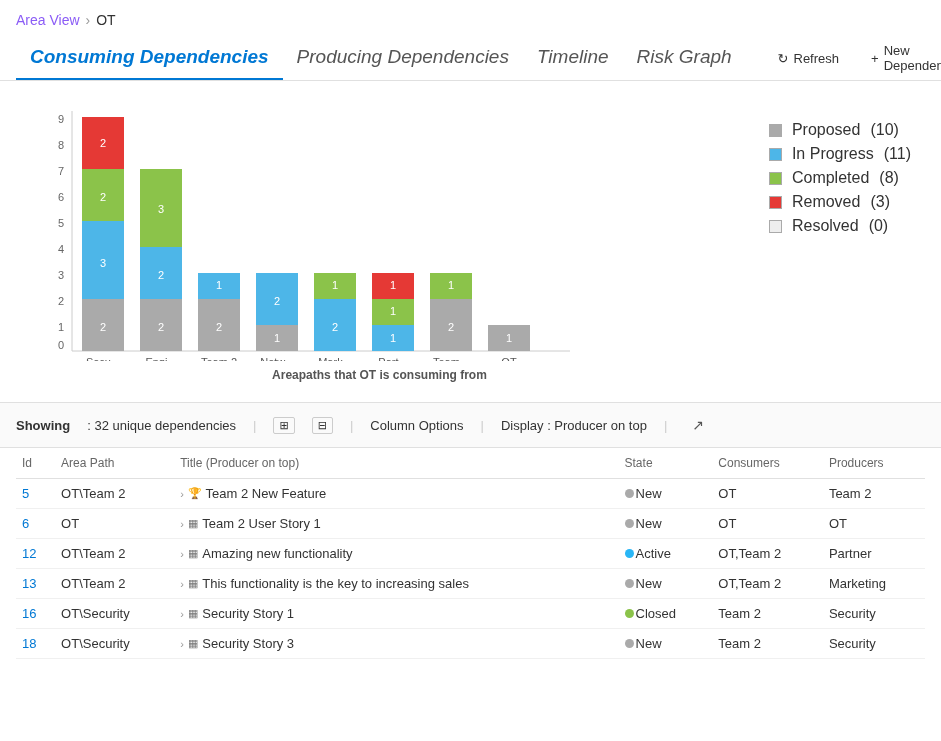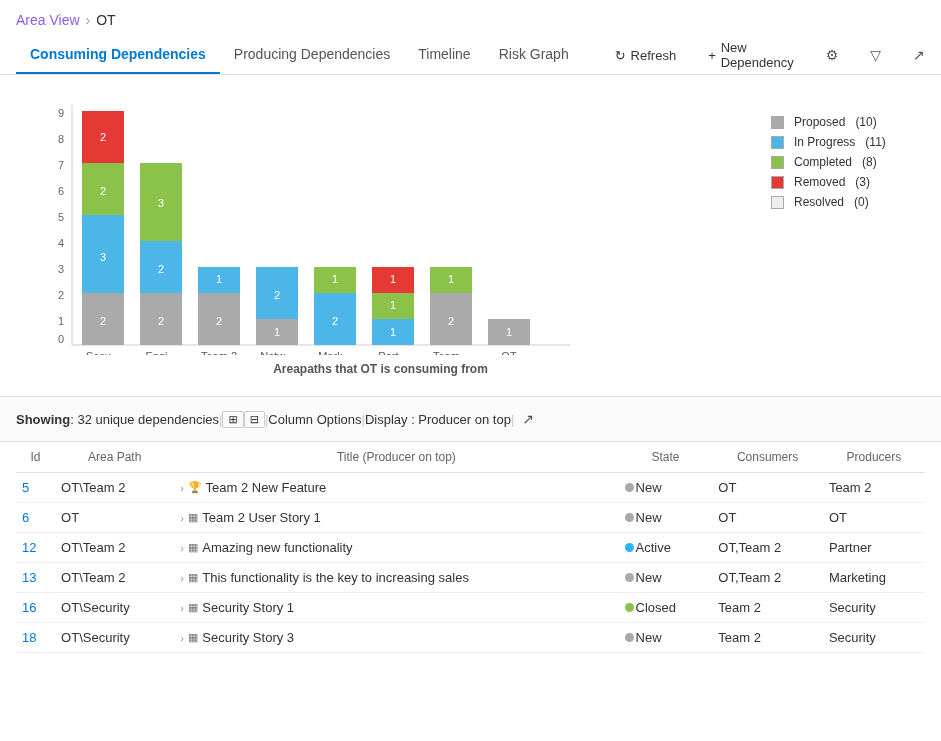--- a/index.html
+++ b/index.html
@@ -7,46 +7,46 @@
 
     
     .breadcrumb { display: flex; align-items: center; padding: 12px 16px 8px; font-size: 14px; color: #333; }
     .breadcrumb-link { color: #8b5cf6; cursor: pointer; }
     .breadcrumb-sep { margin: 0 6px; color: #999; }
     .breadcrumb-current { color: #333; }
 
     
     .nav-bar { display: flex; align-items: center; padding: 0 16px; border-bottom: 1px solid #e0e0e0; }
     .nav-tabs { display: flex; align-items: center; flex: 1; }
-    .nav-tab { padding: 10px 14px; cursor: pointer; color: #555; font-size: 14px; border-bottom: 2px solid transparent; white-space: nowrap; }
+    .nav-tab { padding: 10px 14px; cursor: pointer; color: #555; font-size: 19px; border-bottom: 2px solid transparent; white-space: nowrap; font-style: italic; }
     .nav-tab.active { color: #0078d4; border-bottom: 2px solid #0078d4; font-weight: 600; }
     .nav-divider { width: 1px; height: 24px; background: #ddd; margin: 0 12px; }
     .nav-actions { display: flex; align-items: center; gap: 16px; }
     .nav-action-btn { display: flex; align-items: center; gap: 5px; cursor: pointer; color: #333; font-size: 13px; padding: 4px 8px; }
     .nav-icon-btn { cursor: pointer; color: #555; padding: 4px 8px; font-size: 14px; }
 
     
     .chart-container { padding: 20px 30px 10px; display: flex; justify-content: flex-start; align-items: flex-start; }
     .chart-area { flex: 1; }
     .legend { margin-left: 40px; padding-top: 20px; min-width: 140px; }
-    .legend-item { display: flex; align-items: center; gap: 10px; margin-bottom: 6px; font-size: 12px; }
+    .legend-item { display: flex; align-items: center; gap: 10px; margin-bottom: 6px; font-size: 16px; }
     .legend-box { width: 13px; height: 13px; border: 1px solid #aaa; flex-shrink: 0; }
     .chart-title { text-align: center; font-size: 12px; color: #555; margin-top: 4px; padding-bottom: 10px; font-weight: bold; }
 
     
-    .list-header { display: flex; align-items: center; padding: 10px 16px; border-top: 1px solid #e0e0e0; border-bottom: 1px solid #e0e0e0; background: #fafafa; gap: 0; font-size: 13px; }
+    .list-header { display: flex; align-items: center; padding: 10px 16px; border-top: 1px solid #e0e0e0; border-bottom: 1px solid #e0e0e0; background: #fafafa; gap: 17px; font-size: 13px; }
     .list-header-sep { color: #ccc; }
     .list-header-icon { cursor: pointer; border: 1px solid #ccc; padding: 1px 5px; border-radius: 2px; font-size: 11px; }
     .list-header-action { cursor: pointer; color: #333; }
 
     
     .table-wrap { padding: 0 16px; }
     .table { width: 100%; border-collapse: collapse; font-size: 13px; }
     .table thead tr { border-bottom: 1px solid #e0e0e0; }
-    .table th { padding: 8px 6px; text-align: center; font-weight: 400; color: #666; font-size: 12px; white-space: nowrap; margin-top: 8px; }
+    .table th { padding: 8px 6px; text-align: left; font-weight: 400; color: #666; font-size: 12px; white-space: nowrap; margin-top: 8px; }
     .table td { padding: 7px 6px; border-bottom: 1px solid #f0f0f0; vertical-align: middle; }
     .id-link { color: #0078d4; cursor: pointer; }
     .state-badge { display: inline-flex; align-items: center; gap: 2px; }
     .state-dot { width: 9px; height: 9px; border-radius: 50%; display: inline-block; flex-shrink: 0; }
     .row-expand { color: #999; margin-right: 4px; font-size: 11px; cursor: pointer; }
     .row-icon { margin-right: 4px; font-size: 11px; }
     .title-cell { display: flex; align-items: center; }
   </style>
 </head>
 <body>

